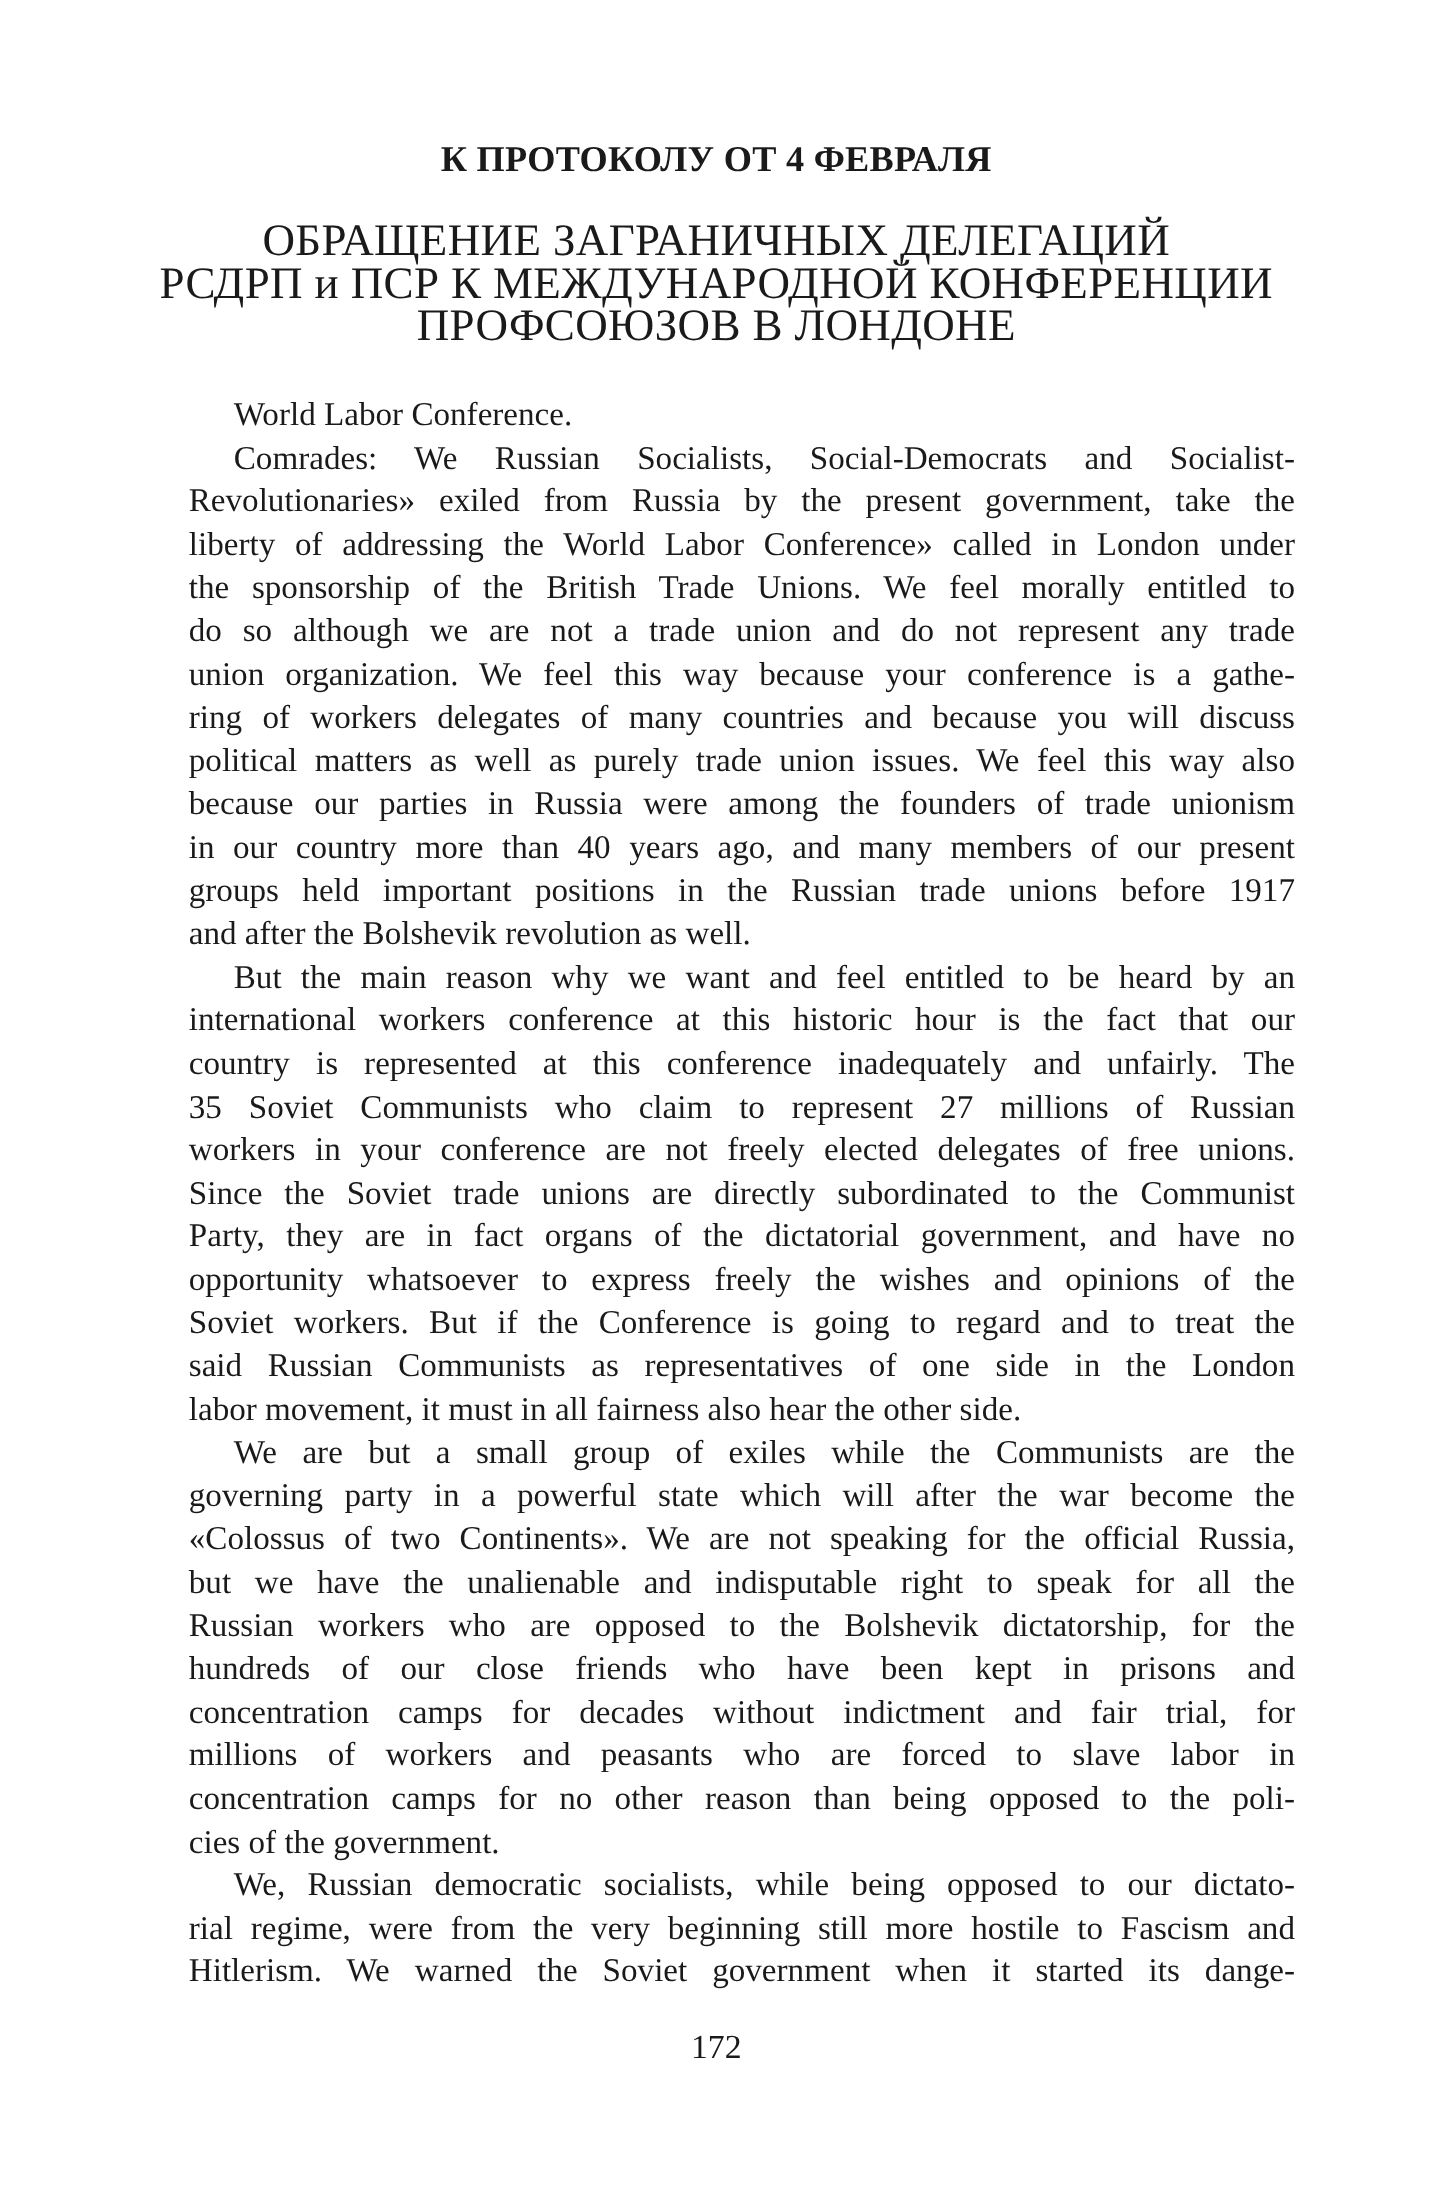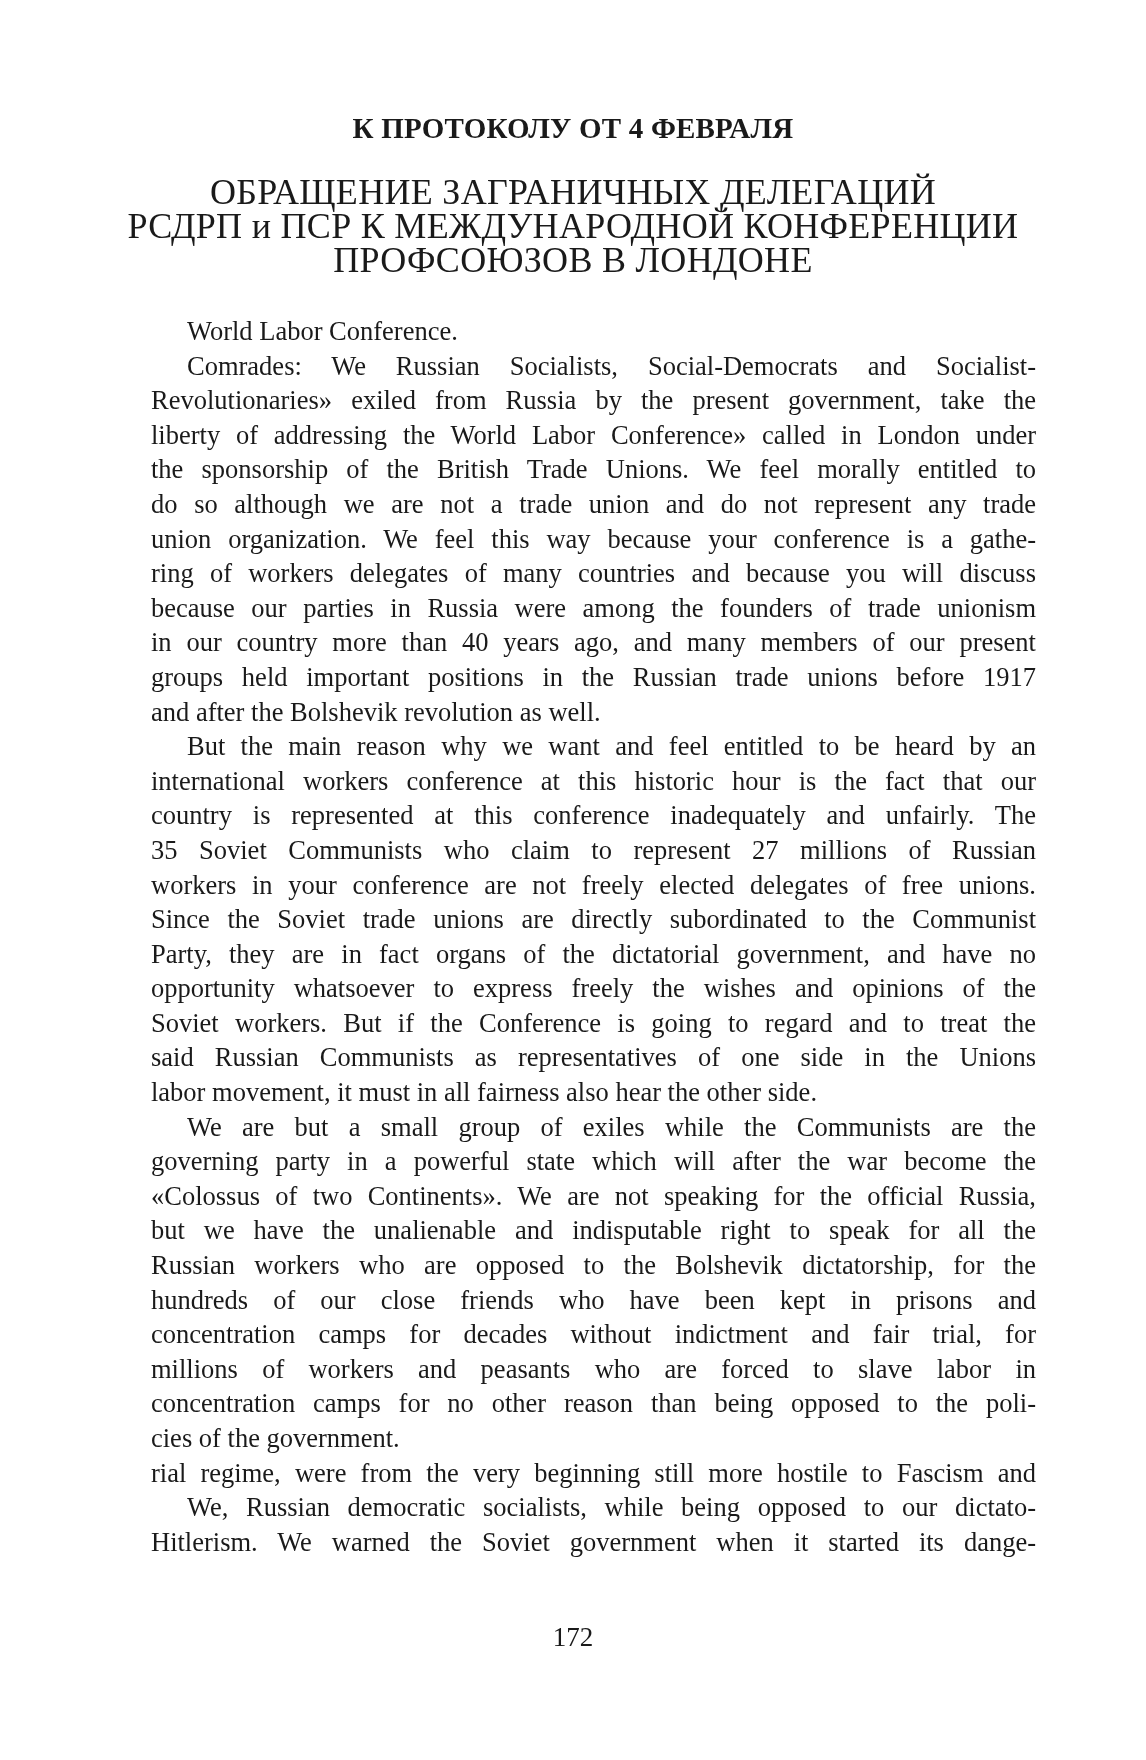--- a/index.html
+++ b/index.html
@@ -88,51 +88,52 @@
         <span class="line indent last">World Labor Conference.</span>
       </div>
       <div>
         <span class="line indent">Comrades: We Russian Socialists, Social-Democrats and Socialist-</span>
         <span class="line">Revolutionaries» exiled from Russia by the present government, take the</span>
         <span class="line">liberty of addressing the World Labor Conference» called in London under</span>
         <span class="line">the sponsorship of the British Trade Unions. We feel morally entitled to</span>
         <span class="line">do so although we are not a trade union and do not represent any trade</span>
         <span class="line">union organization. We feel this way because your conference is a gathe-</span>
         <span class="line">ring of workers delegates of many countries and because you will discuss</span>
+        <span class="line">political matters as well as purely trade union issues. We feel this way also</span>
         <span class="line">because our parties in Russia were among the founders of trade unionism</span>
         <span class="line">in our country more than 40 years ago, and many members of our present</span>
         <span class="line">groups held important positions in the Russian trade unions before 1917</span>
         <span class="line last">and after the Bolshevik revolution as well.</span>
       </div>
       <div>
         <span class="line indent">But the main reason why we want and feel entitled to be heard by an</span>
         <span class="line">international workers conference at this historic hour is the fact that our</span>
         <span class="line">country is represented at this conference inadequately and unfairly. The</span>
         <span class="line">35 Soviet Communists who claim to represent 27 millions of Russian</span>
         <span class="line">workers in your conference are not freely elected delegates of free unions.</span>
         <span class="line">Since the Soviet trade unions are directly subordinated to the Communist</span>
         <span class="line">Party, they are in fact organs of the dictatorial government, and have no</span>
         <span class="line">opportunity whatsoever to express freely the wishes and opinions of the</span>
         <span class="line">Soviet workers. But if the Conference is going to regard and to treat the</span>
-        <span class="line">said Russian Communists as representatives of one side in the Unions</span>
+        <span class="line">said Russian Communists as representatives of one side in the London</span>
         <span class="line last">labor movement, it must in all fairness also hear the other side.</span>
       </div>
       <div>
         <span class="line indent">We are but a small group of exiles while the Communists are the</span>
         <span class="line">governing party in a powerful state which will after the war become the</span>
         <span class="line">«Colossus of two Continents». We are not speaking for the official Russia,</span>
         <span class="line">but we have the unalienable and indisputable right to speak for all the</span>
         <span class="line">Russian workers who are opposed to the Bolshevik dictatorship, for the</span>
         <span class="line">hundreds of our close friends who have been kept in prisons and</span>
         <span class="line">concentration camps for decades without indictment and fair trial, for</span>
         <span class="line">millions of workers and peasants who are forced to slave labor in</span>
         <span class="line">concentration camps for no other reason than being opposed to the poli-</span>
         <span class="line last">cies of the government.</span>
       </div>
       <div>
+        <span class="line indent">We, Russian democratic socialists, while being opposed to our dictato-</span>
         <span class="line">rial regime, were from the very beginning still more hostile to Fascism and</span>
-        <span class="line indent">We, Russian democratic socialists, while being opposed to our dictato-</span>
         <span class="line">Hitlerism. We warned the Soviet government when it started its dange-</span>
       </div>
     </div>
 
   <div class="page-number">172</div>
 </div>
 
 </body></html>

